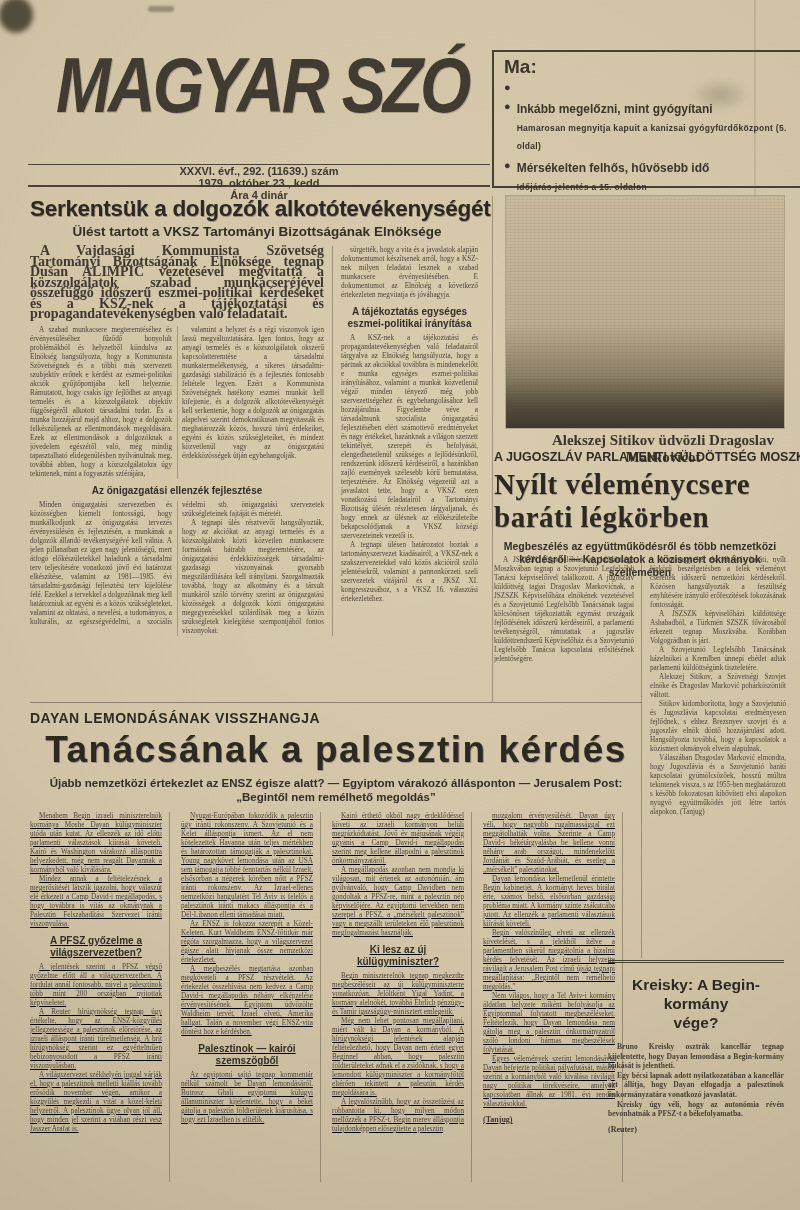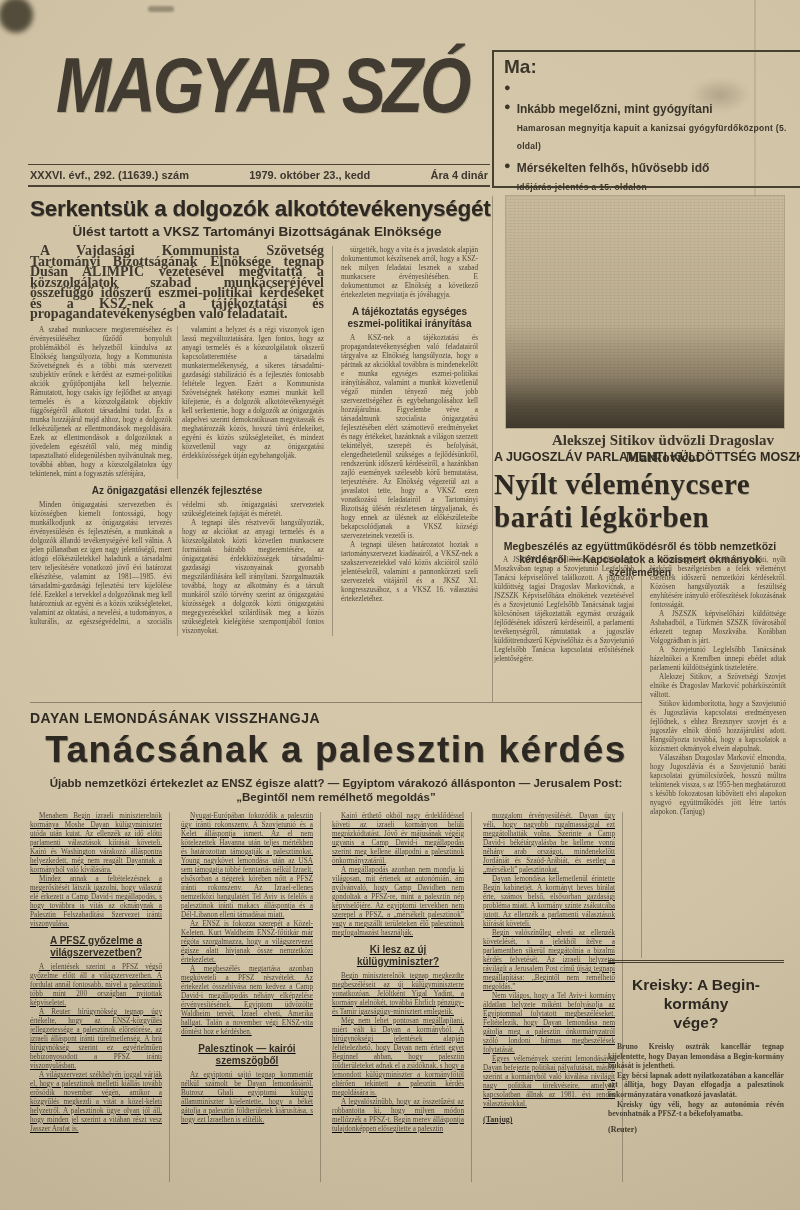--- a/index.html
+++ b/index.html
@@ -26,21 +26,21 @@
     font-family:"Liberation Sans",sans-serif;font-weight:bold;font-style:italic;
     font-size:66px;letter-spacing:-3px;color:#413b31;white-space:nowrap;
     transform:scaleY(1.18);transform-origin:left top;
     text-shadow:1px 1px 0 rgba(65,59,49,.25);
   }
   .dateline{
     position:absolute;left:28px;top:164px;width:462px;height:23px;
     border-top:1px solid #4a4336;border-bottom:2px solid #4a4336;
     display:flex;justify-content:space-between;align-items:center;
     font-family:"Liberation Sans",sans-serif;font-weight:bold;font-size:11px;color:#3d372e;
-    padding:0 2px;box-sizing:border-box;
+    padding:0 2px;box-sizing:border-box;flex-direction:column;
   }
 
   
   .ma-box{
     position:absolute;left:492px;top:50px;width:320px;height:138px;box-sizing:border-box;
     border:2px solid #48412f;padding:4px 10px 4px 10px;color:#3b352a;
     font-family:"Liberation Sans",sans-serif;
   }
   .ma-title{font-size:19px;font-weight:bold;margin:0 0 2px 0;}
   .ma-item{display:flex;margin:0 0 5px 0;}

